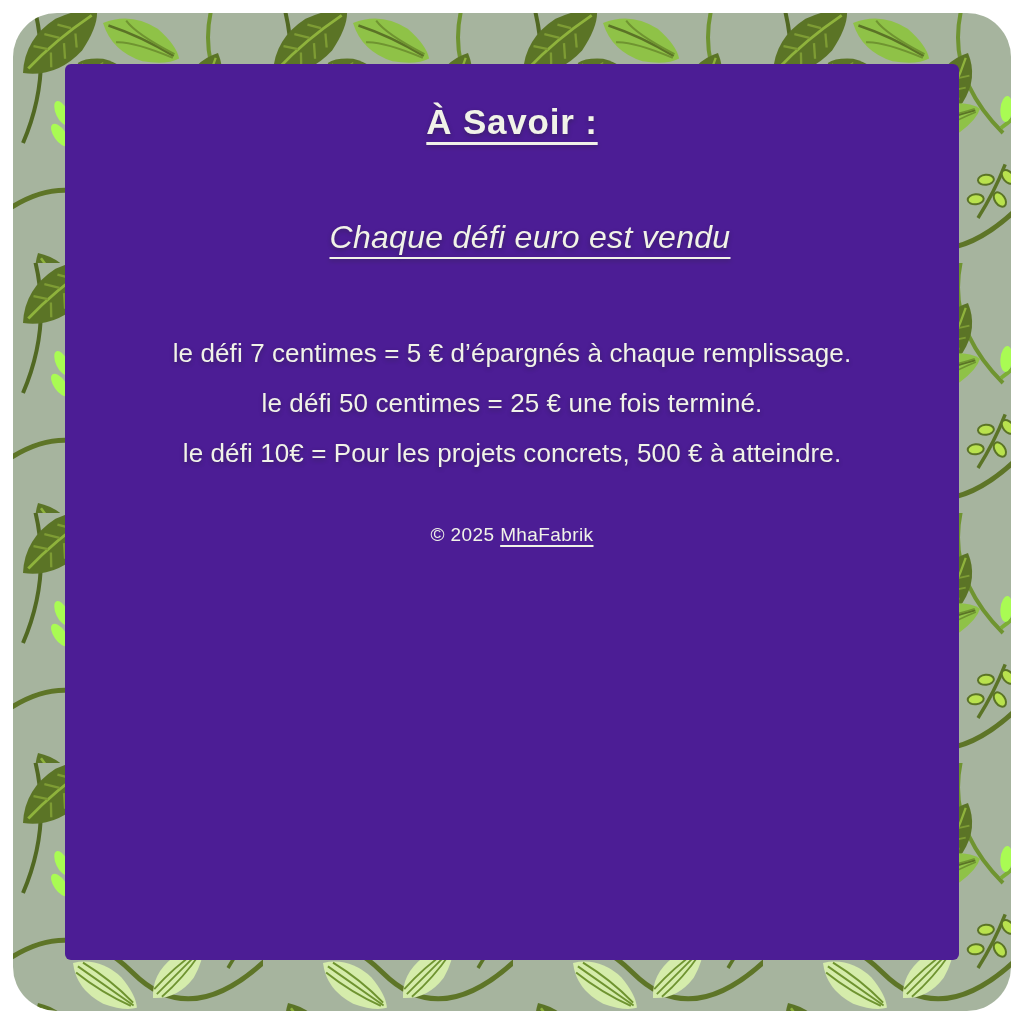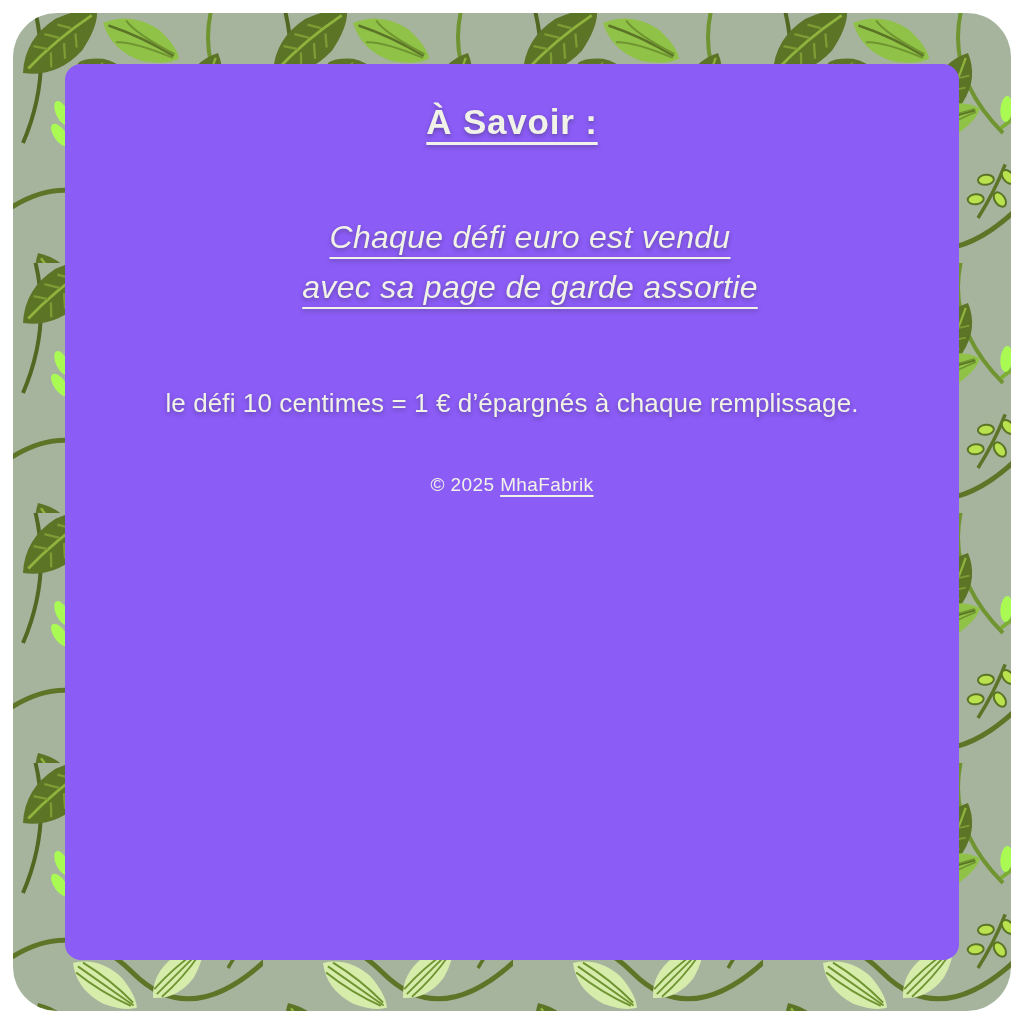--- a/index.html
+++ b/index.html
@@ -11,21 +11,21 @@
   
   .frame{
     position:absolute;left:13px;top:13px;right:13px;bottom:13px;
     border-radius:44px;overflow:hidden;
   }
   .frame svg{display:block;width:100%;height:100%;}
 
   
   .panel{
     position:absolute;left:65px;top:64px;right:65px;bottom:64px;
-    background:#8b5cf6;border-radius:16px;
+    background:#4c1d95;border-radius:6px;
     color:#f1f3e8;text-align:center;
     text-shadow:0 2px 4px rgba(28,38,24,0.35);
   }
   .title{
     margin-top:36px;
     font-size:35px;line-height:44px;font-weight:700;letter-spacing:.8px;
     text-decoration:underline;text-decoration-thickness:3px;text-underline-offset:8px;
   }
   .subtitle{
     margin-top:68px;
@@ -107,25 +107,26 @@
     <rect width="100%" height="100%" fill="url(#leaves)"></rect>
   </svg>
 </div>
 
 <div class="panel">
 
   <div class="title">À Savoir :</div>
 
   <div class="subtitle">
     <span class="line"><span>Chaque défi euro est vendu</span></span>
-    <span class="line"><span>avec sa page de garde assortie</span></span>
   </div>
 
   <div class="list">
-    <div class="item">le défi 10 centimes = 1 € d’épargnés à chaque remplissage.</div>
+    <div class="item">le défi 7 centimes = 5 € d’épargnés à chaque remplissage.</div>
+    <div class="item">le défi 50 centimes = 25 € une fois terminé.</div>
+    <div class="item">le défi 10€ = Pour les projets concrets, 500 € à atteindre.</div>
   </div>
 
   <div class="footer">
     <span>© 2025</span>
     <span class="brand">MhaFabrik</span>
   </div>
 
 </div>
 
 </body></html>

